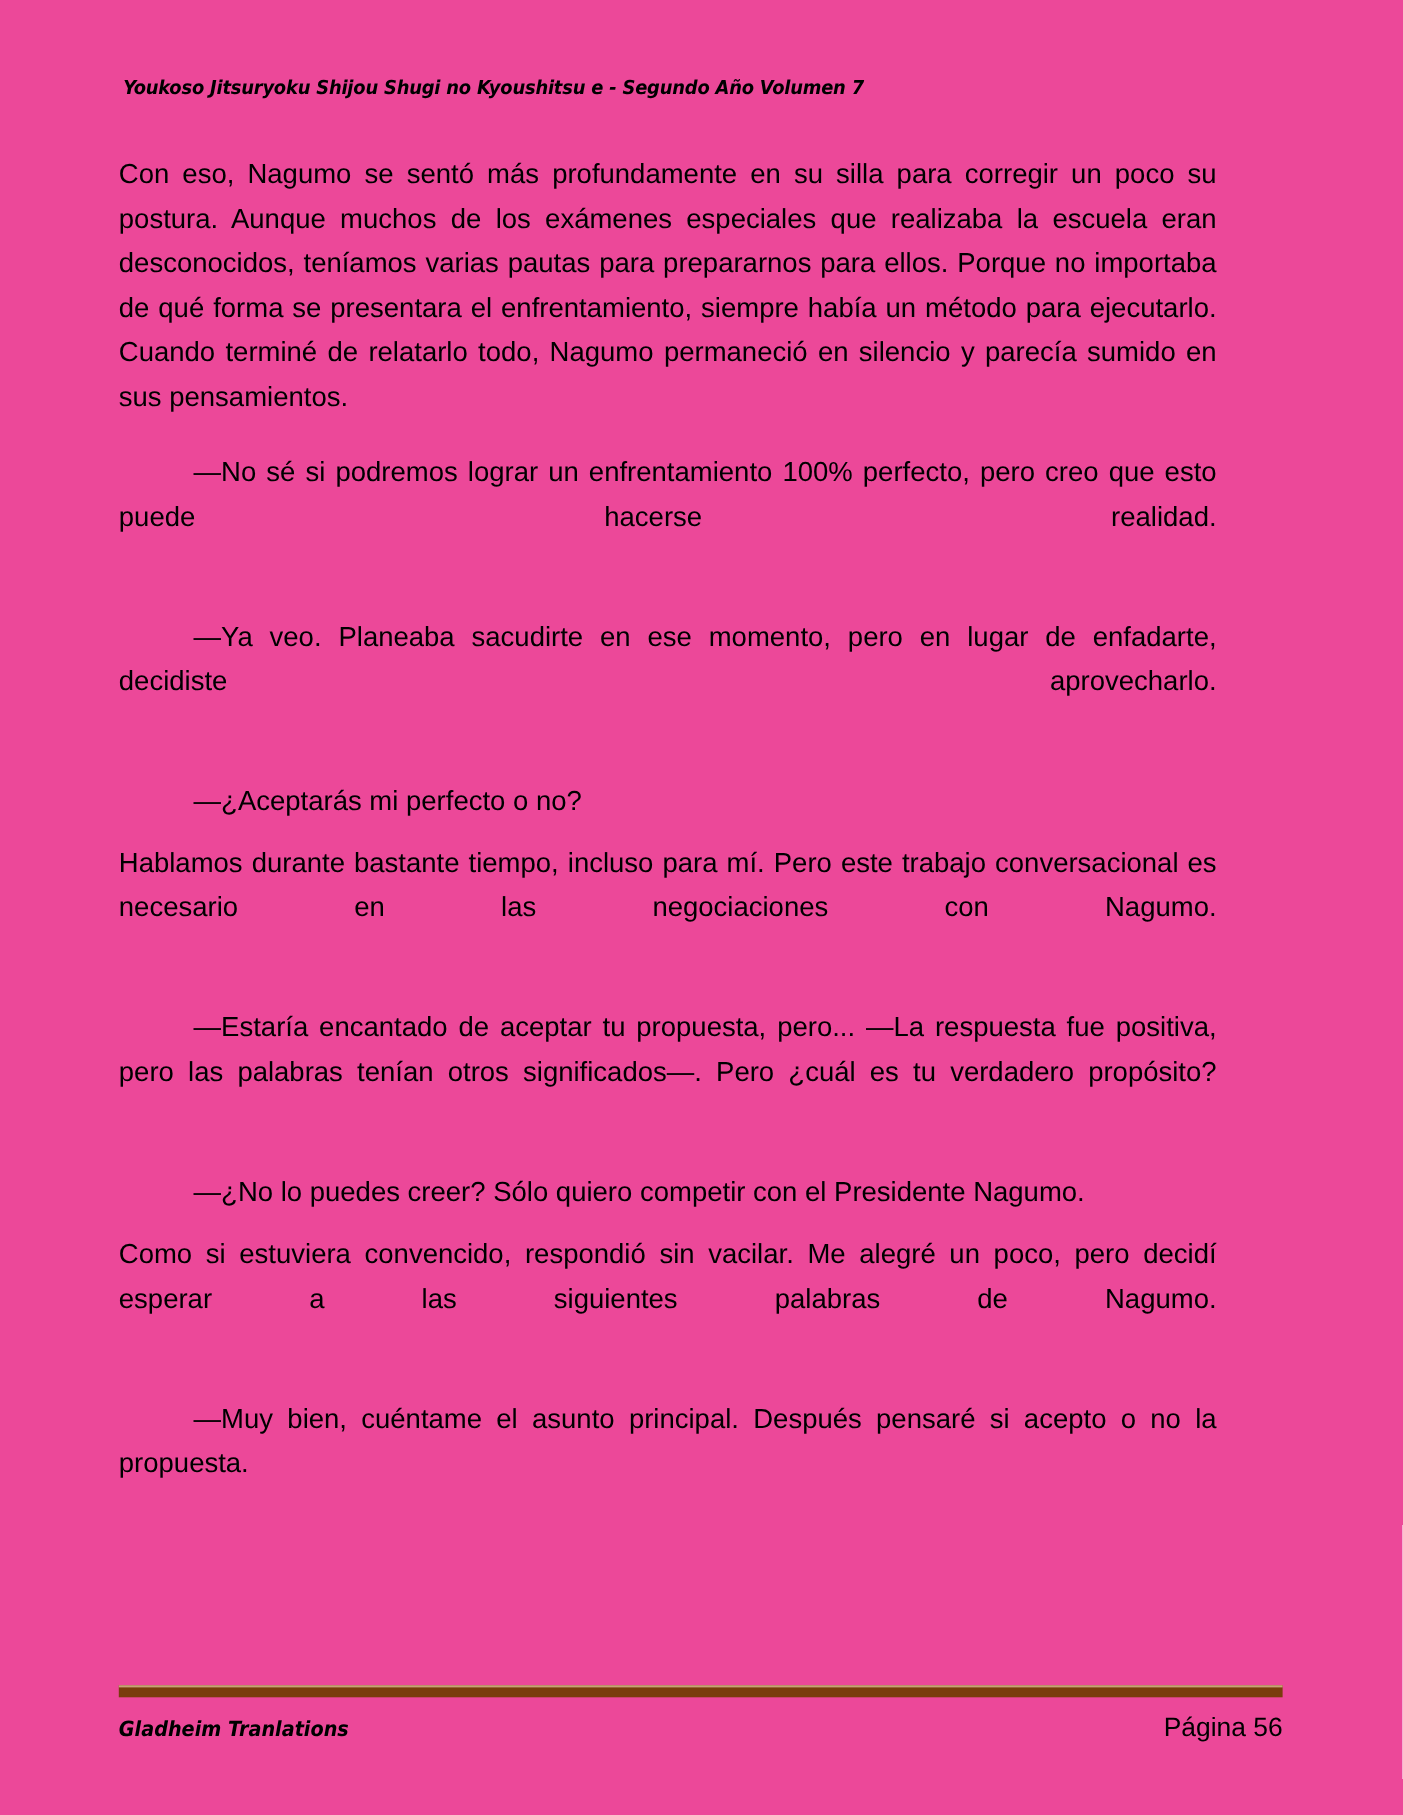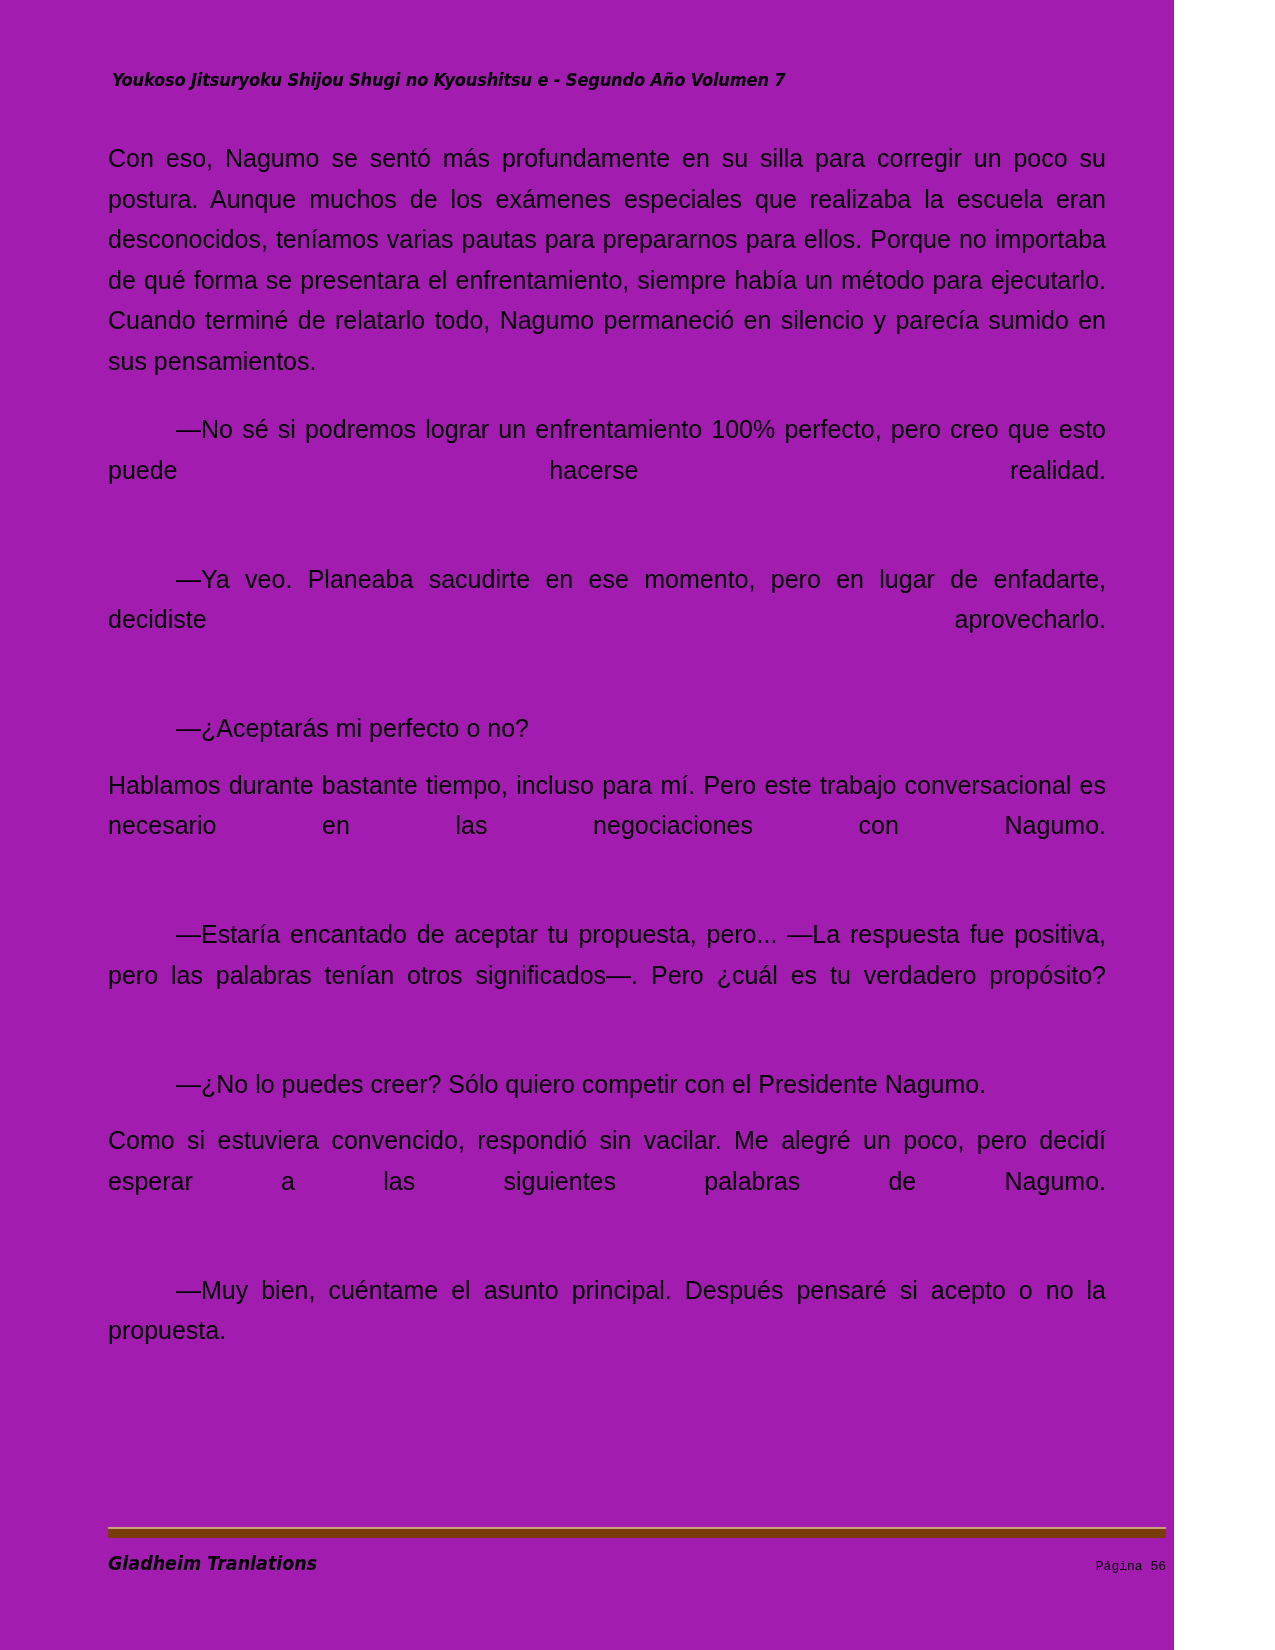--- a/index.html
+++ b/index.html
@@ -2,23 +2,23 @@
 <html><head>
 <meta charset="utf-8">
 <style>
   html, body {
     margin: 0;
     padding: 0;
     background: #ffffff;
   }
   .page {
     position: relative;
-    width: 1174px;
+    width: 1275px;
     height: 1650px;
-    background: #a21caf;
+    background: #ec4899;
     box-sizing: border-box;
     font-family: "Liberation Sans", sans-serif;
     color: #000000;
     overflow: hidden;
   }
 
   
   .header {
     position: absolute;
     top: 70px;
@@ -73,21 +73,21 @@
     display: inline-block;
     width: 100%;
   }
   .para.nojustify::after { display: none; }
 
   
   .footer {
     position: absolute;
     left: 108px;
     width: 1058px;
-    bottom: 76px;
+    bottom: 65px;
     text-align: right;
   }
   .footer-rule {
     width: 100%;
     height: 11px;
     background: #7A3C0C;
     border-top: 2px solid #C8A277;
     box-sizing: border-box;
   }
   .footer-row {
@@ -100,22 +100,22 @@
     font-family: "DejaVu Sans", sans-serif;
     font-weight: bold;
     font-style: italic;
     font-size: 19px;
     transform: scaleX(0.92);
     transform-origin: left center;
     color: #000000;
     white-space: nowrap;
   }
   .footer-right {
-    font-family: Liberation Mono, monospace;
-    font-size: 13px;
+    font-family: Liberation Sans, sans-serif;
+    font-size: 24px;
     color: #000000;
     white-space: nowrap;
   }
 </style>
 </head>
 <body>
 
 <div class="page">
 
   <div class="header">

